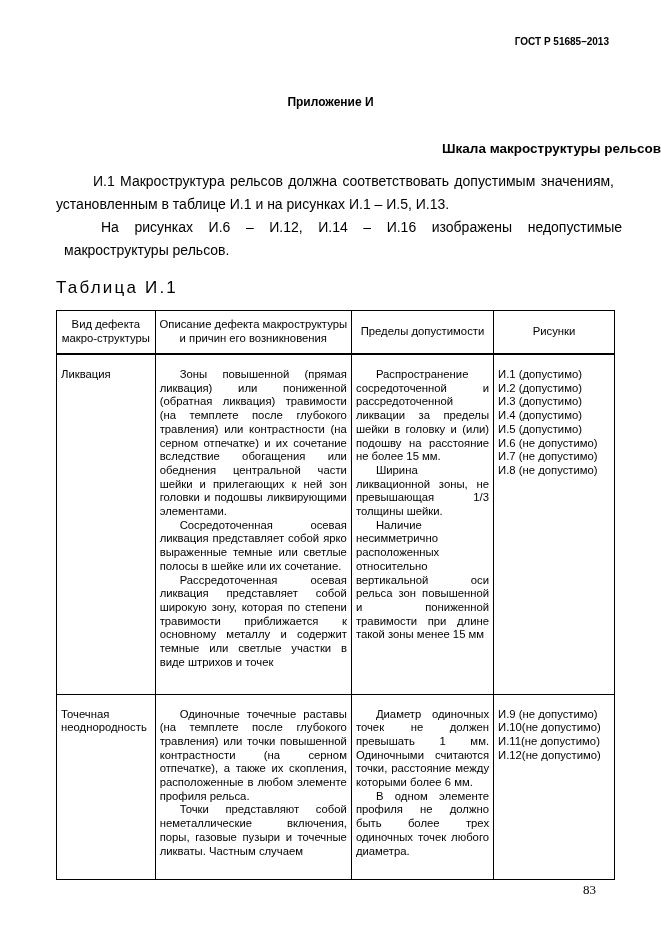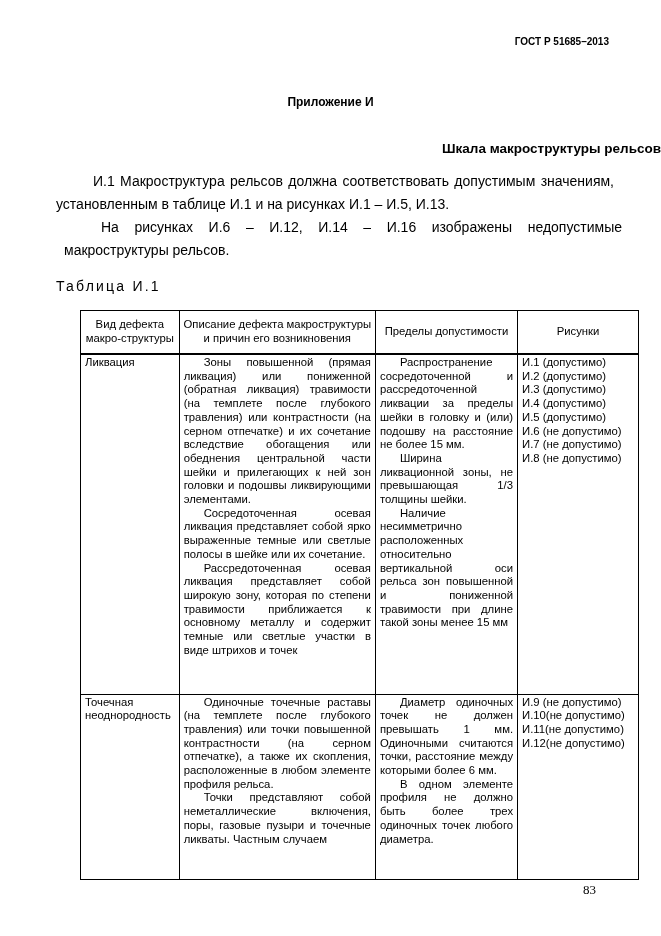--- a/index.html
+++ b/index.html
@@ -7,24 +7,24 @@
          font-family: "Liberation Sans", sans-serif; color: #000; }
   .doc-code { position: absolute; top: 36px; right: 52px; font-weight: bold; font-size: 10px; }
   .appendix-title { position: absolute; top: 94px; left: 0; width: 661px; text-align: center;
                     font-weight: bold; font-size: 12px; line-height: 17px; }
   .scale-title { position: absolute; top: 141px; left: 0; width: 661px; text-align: right;
                  font-weight: bold; font-size: 13.5px; }
   .para { position: absolute; left: 56px; width: 558px; font-size: 14px; line-height: 23px;
           text-align: justify; text-indent: 37px; margin: 0; }
   .p1 { top: 170px; }
   .p2 { top: 216px; margin-left: 8px; }
-  .table-caption { position: absolute; top: 278px; left: 56px; font-size: 14px; letter-spacing: 2.2px; }
+  .table-caption { position: absolute; top: 278px; left: 56px; font-size: 17px; letter-spacing: 2.2px; }
   table.macro { position: absolute; top: 310px; left: 56px; width: 559px; border-collapse: collapse;
-                font-size: 11.3px; line-height: 13.7px; table-layout: fixed; margin-left: 24px; }
-  table.macro td, table.macro th { border: 1px solid #000; vertical-align: top; padding: 1px 4px 0 4px; }
+                font-size: 11.3px; line-height: 13.7px; table-layout: fixed; }
+  table.macro td, table.macro th { border: 1px solid #000; vertical-align: top; padding: 13px 4px 0 4px; }
   table.macro th { font-weight: normal; text-align: center; vertical-align: middle; height: 40px;
                    border-bottom: 2px solid #000; padding: 1px 2px; }
   .c1 { width: 93px; } .c2 { width: 185px; } .c3 { width: 134px; } .c4 { width: 114px; }
   .just { text-align: justify; }
   .just p { margin: 0; text-indent: 20px; }
   .lines div { white-space: nowrap; }
   .row2 td { border-bottom: none; }
   .page-num { position: absolute; top: 882px; left: 583px; font-family: "Liberation Serif", serif; font-size: 13px; }
 </style>
 </head>

